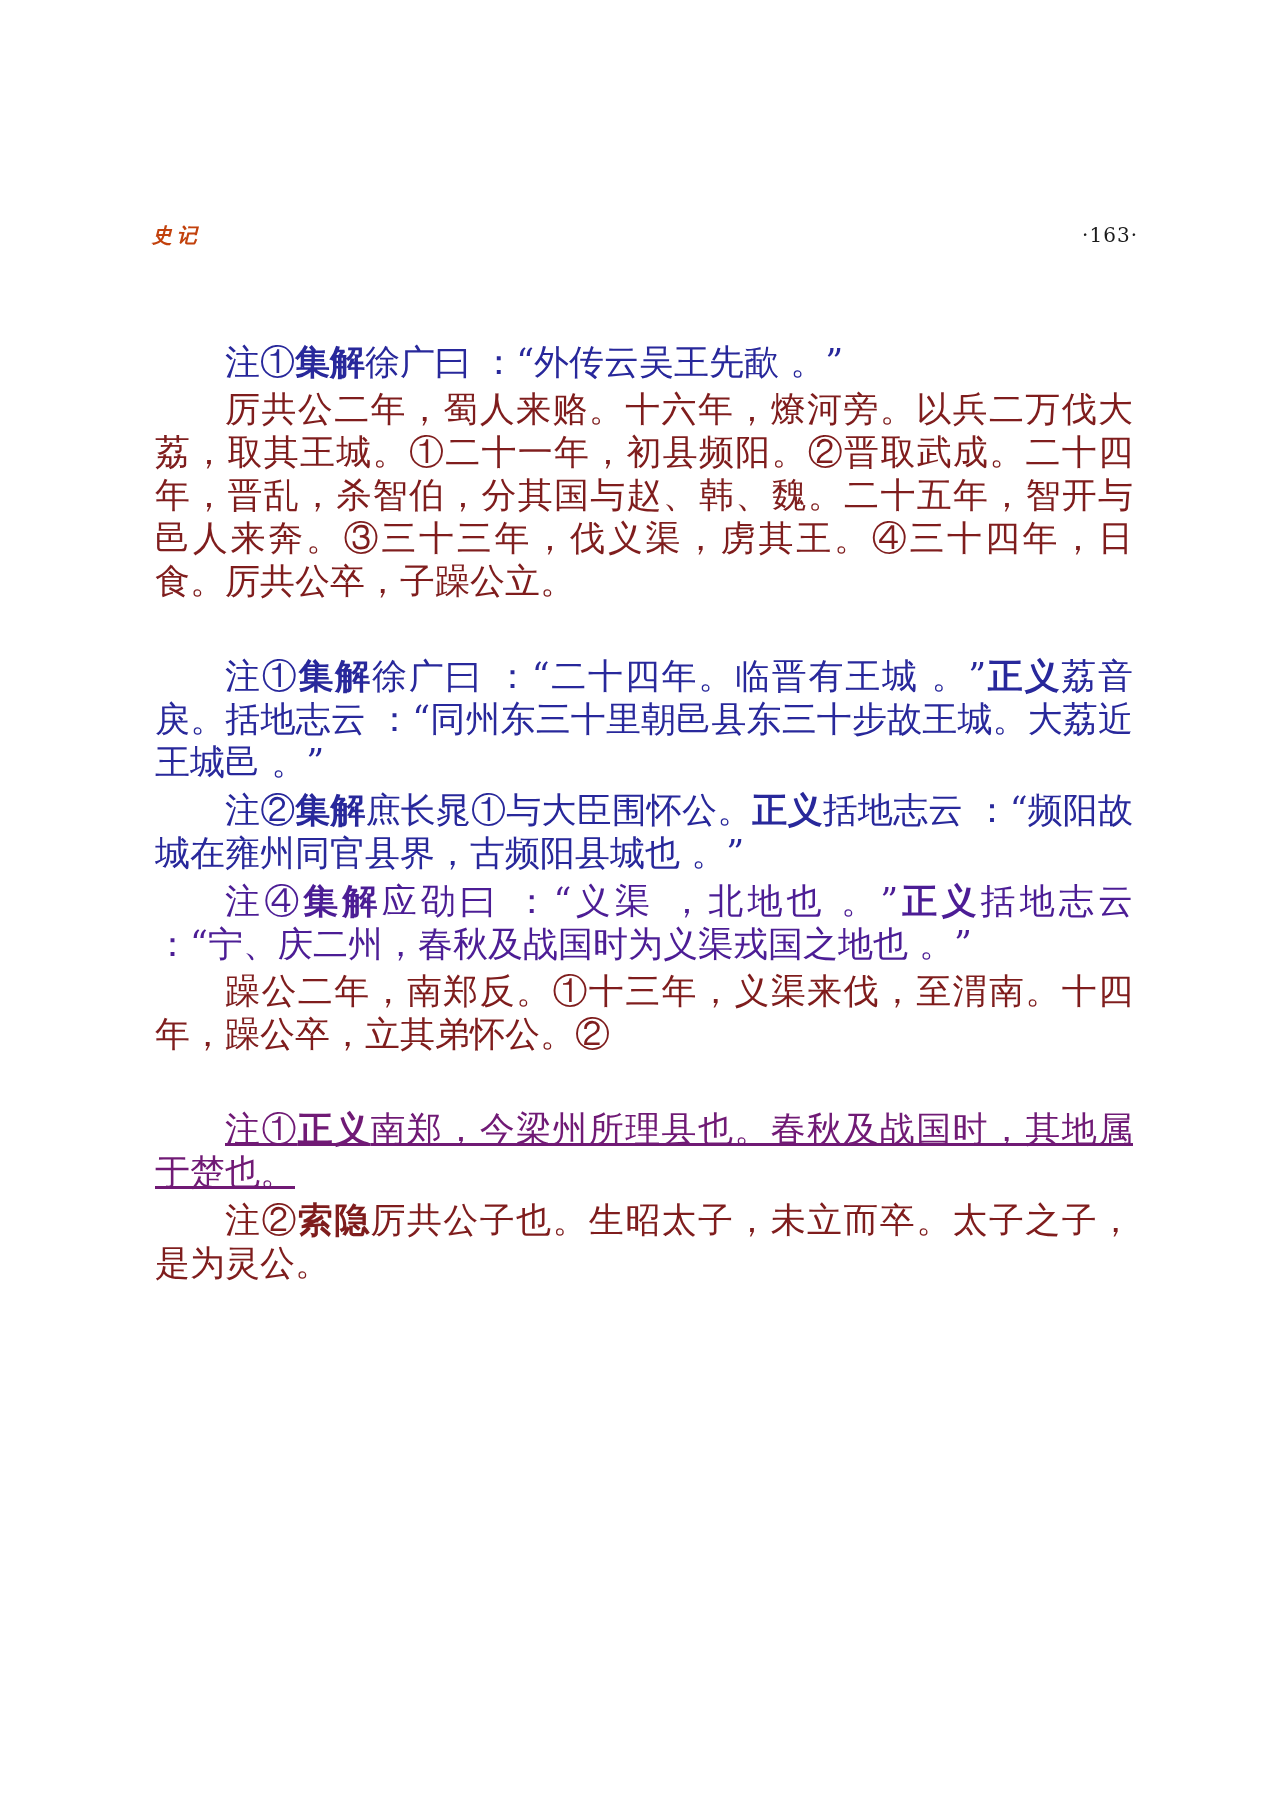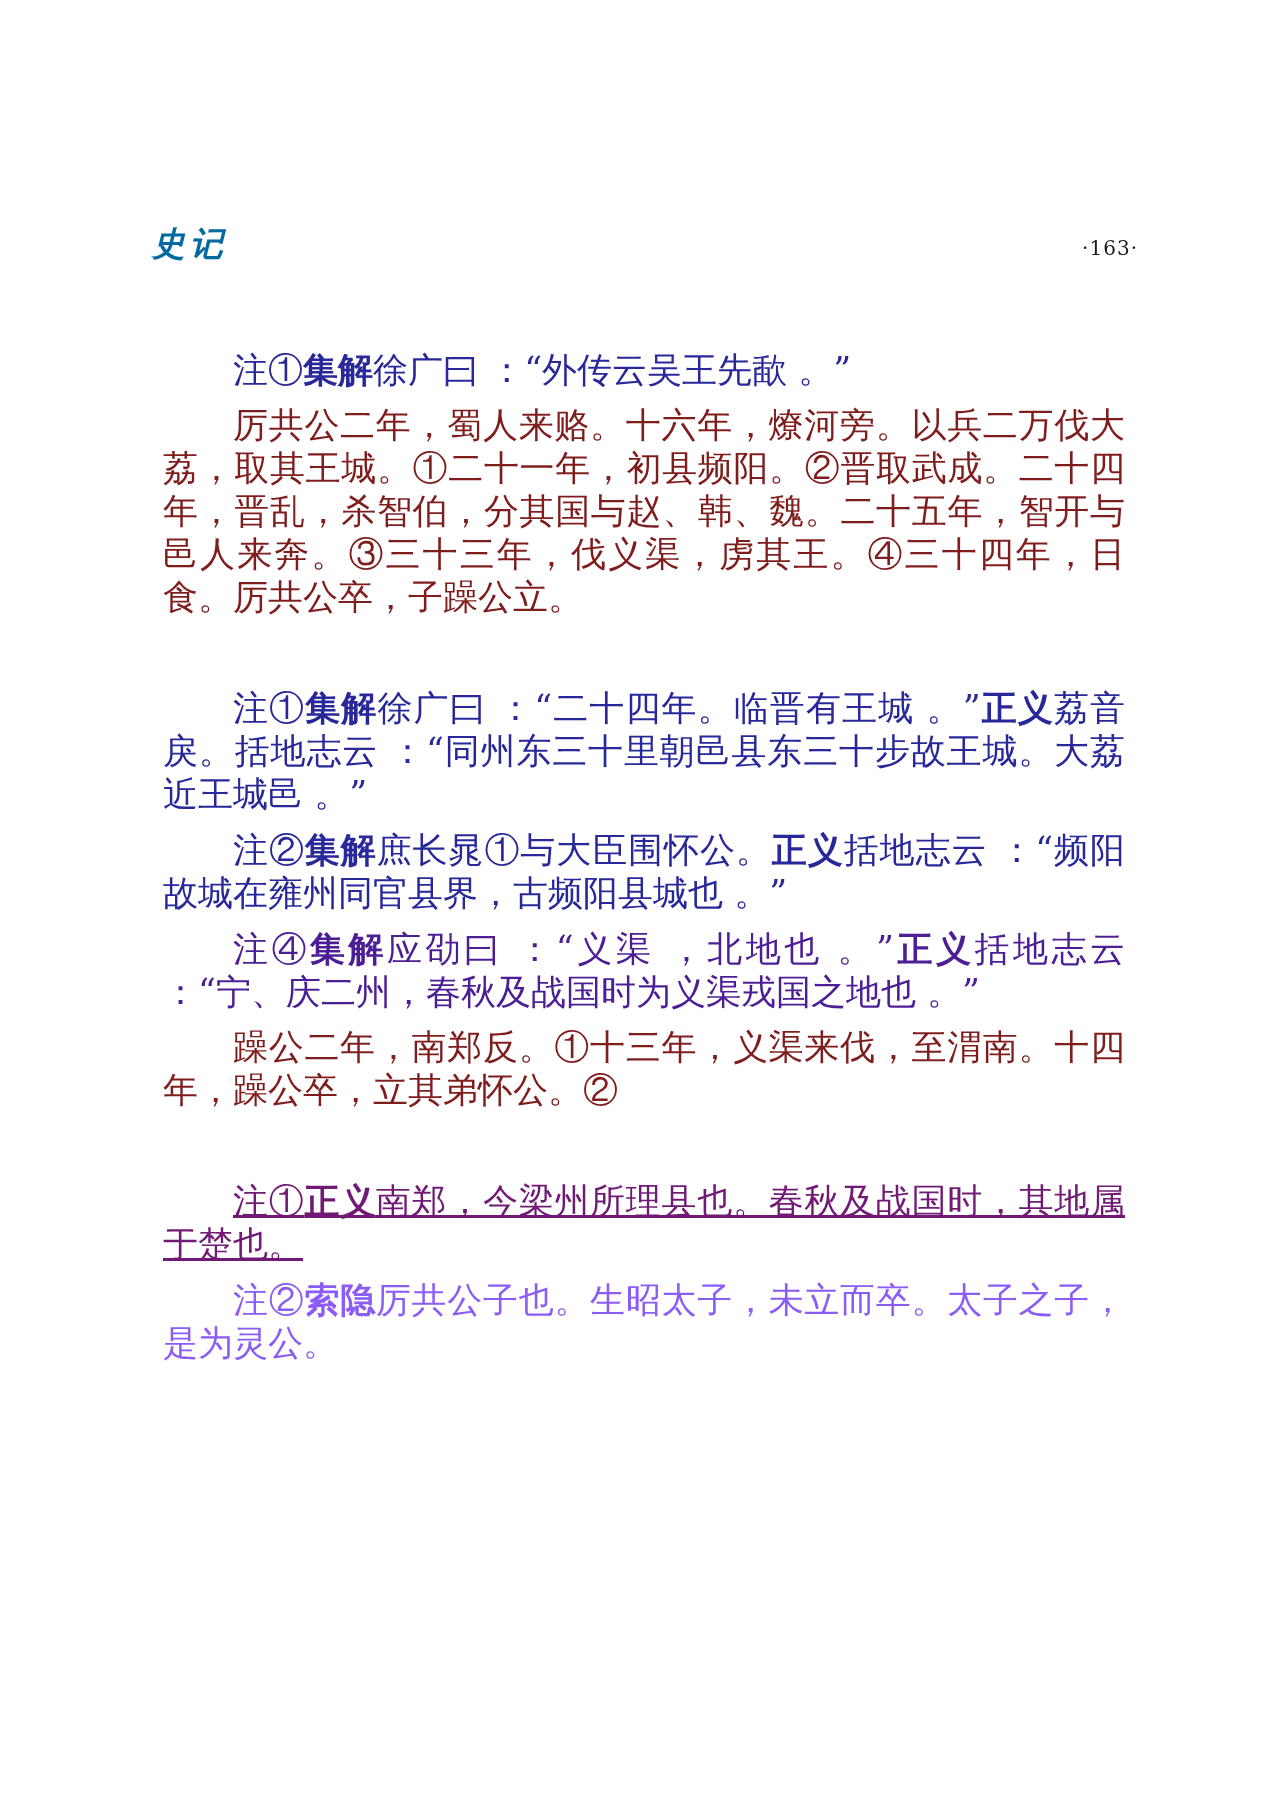--- a/index.html
+++ b/index.html
@@ -14,42 +14,42 @@
   .page-header{
     position:absolute;
     top:222px;
     left:152px;
     width:986px;
     display:flex;
     justify-content:space-between;
     align-items:baseline;
   }
   .book-title{
-    font-size:33px;
+    font-size:20px;
     font-weight:bold;
     font-style:italic;
-    color:#0369a1;
+    color:#c2410c;
     letter-spacing:5px;
   }
   .page-number{
     font-size:20px;
     color:#1c1c1c;
     letter-spacing:1px;
     font-style:normal;
   }
   .text-block{
     position:absolute;
     top:336px;
     left:151px;
     width:986px;
     font-size:35px;
     line-height:43px;
   }
   .para{
-    margin:12px;
+    margin:4px;
     text-indent:2em;
     text-align:justify;
     text-justify:inter-ideograph;
   }
   .para.body{ color:#7f1d1d; }
   .para.annotation{ color:#28289b; }
   .para .src{ font-weight:bold; }
   .spacer{ height:43px; }
 </style>
 </head>
@@ -64,15 +64,15 @@
   <div class="text-block" style="color: rgb(28, 28, 28);">
       <div class="para annotation" style="color: rgb(40, 40, 155);"><span>注①</span><span class="src">集解</span><span>徐广曰 ：“外传云吴王先歃 。”</span></div>
       <div class="para body"><span>厉共公二年，蜀人来赂。十六年，燎河旁。以兵二万伐大荔，取其王城。①二十一年，初县频阳。②晋取武成。二十四年，晋乱，杀智伯，分其国与赵、韩、魏。二十五年，智开与邑人来奔。③三十三年，伐义渠，虏其王。④三十四年，日食。厉共公卒，子躁公立。</span></div>
       <div class="spacer"></div>
       <div class="para annotation" style="color: rgb(40, 40, 155);"><span>注①</span><span class="src">集解</span><span>徐广曰 ：“二十四年。临晋有王城 。”</span><span class="src">正义</span><span>荔音戾。括地志云 ：“同州东三十里朝邑县东三十步故王城。大荔近王城邑 。”</span></div>
       <div class="para annotation" style="color: rgb(40, 40, 155);"><span>注②</span><span class="src">集解</span><span>庶长晁①与大臣围怀公。</span><span class="src">正义</span><span>括地志云 ：“频阳故城在雍州同官县界，古频阳县城也 。”</span></div>
       <div class="para annotation" style="color: #4c1d95;"><span>注④</span><span class="src">集解</span><span>应劭曰 ：“义渠 ，北地也 。”</span><span class="src">正义</span><span>括地志云 ：“宁、庆二州，春秋及战国时为义渠戎国之地也 。”</span></div>
       <div class="para body"><span>躁公二年，南郑反。①十三年，义渠来伐，至渭南。十四年，躁公卒，立其弟怀公。②</span></div>
       <div class="spacer"></div>
       <div class="para annotation" style="color: #701a75; text-decoration: underline;"><span>注①</span><span class="src">正义</span><span>南郑，今梁州所理县也。春秋及战国时，其地属于楚也。</span></div>
-      <div class="para annotation" style="color: #8b5cf6;"><span>注②</span><span class="src">索隐</span><span>厉共公子也。生昭太子，未立而卒。太子之子，是为灵公。</span></div>
+      <div class="para annotation" style="color: #7f1d1d;"><span>注②</span><span class="src">索隐</span><span>厉共公子也。生昭太子，未立而卒。太子之子，是为灵公。</span></div>
     </div>
 </div>
 
 </body></html>

